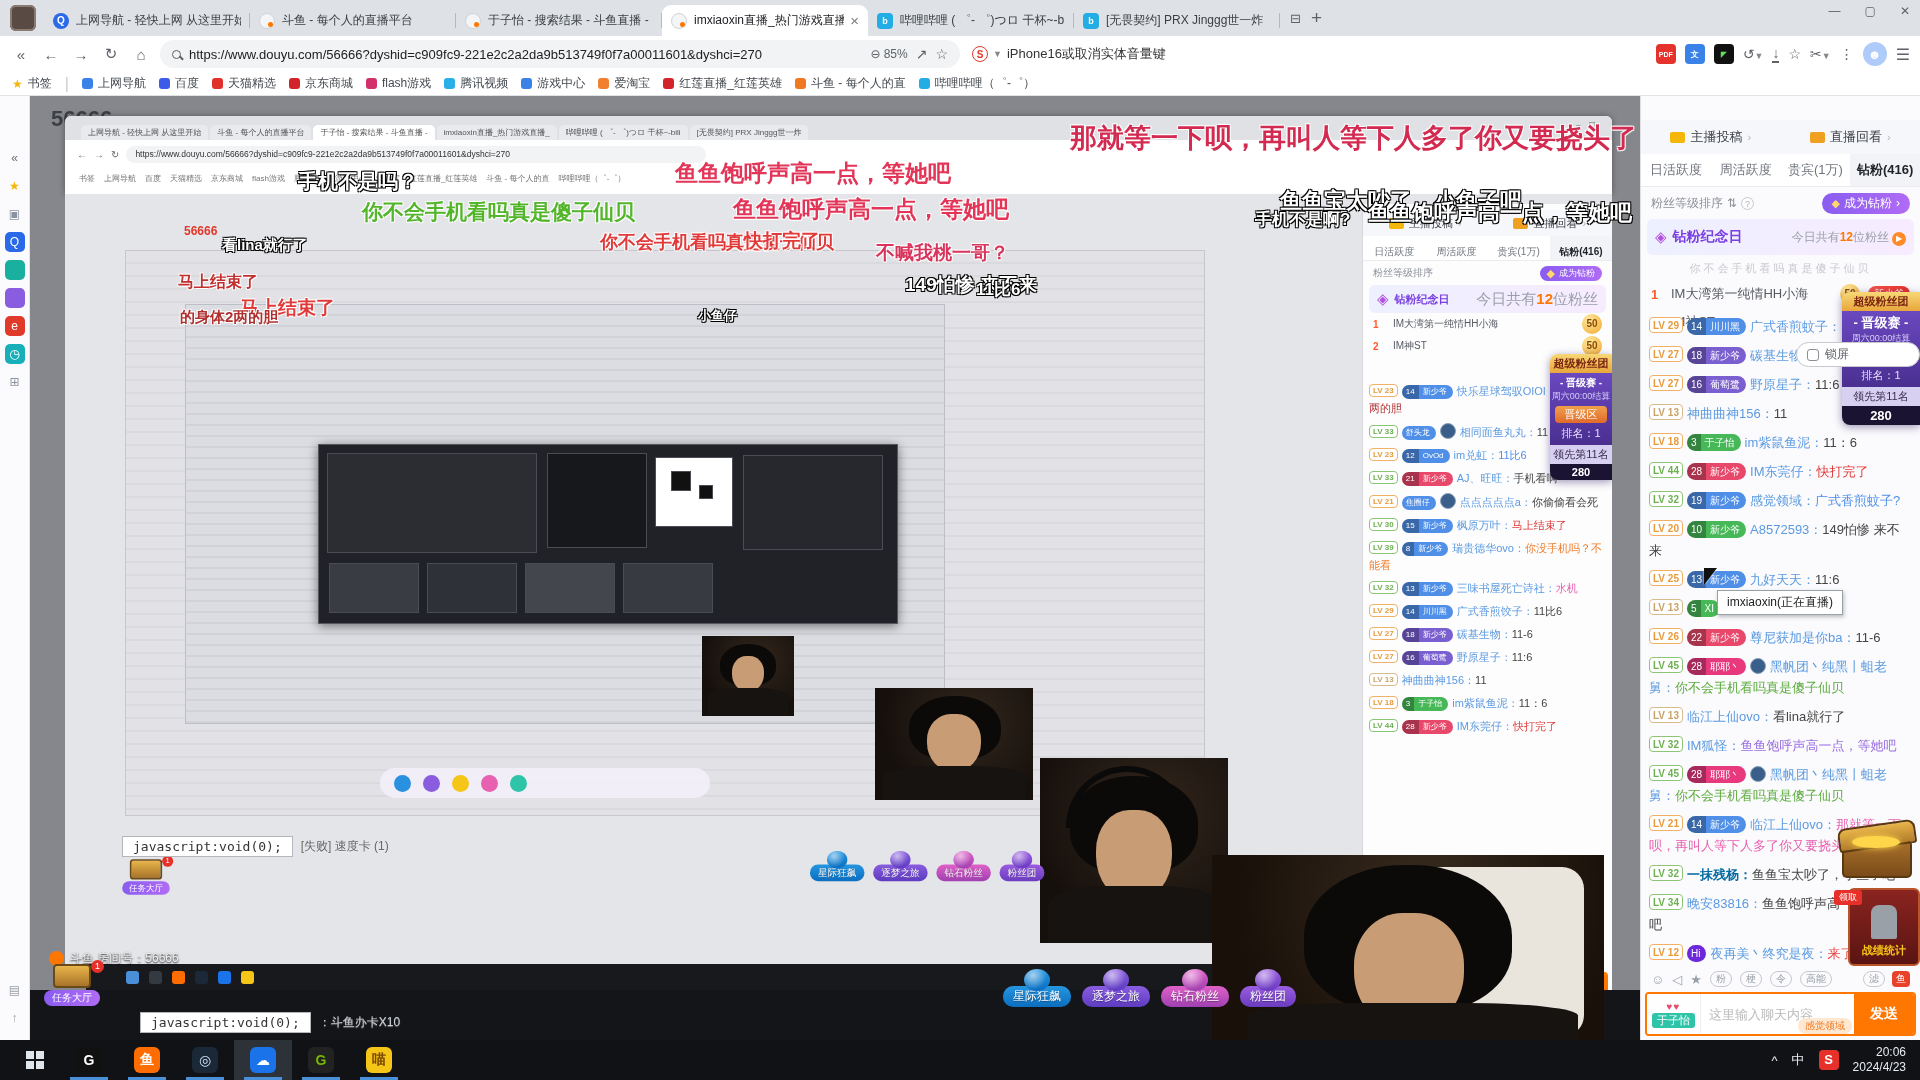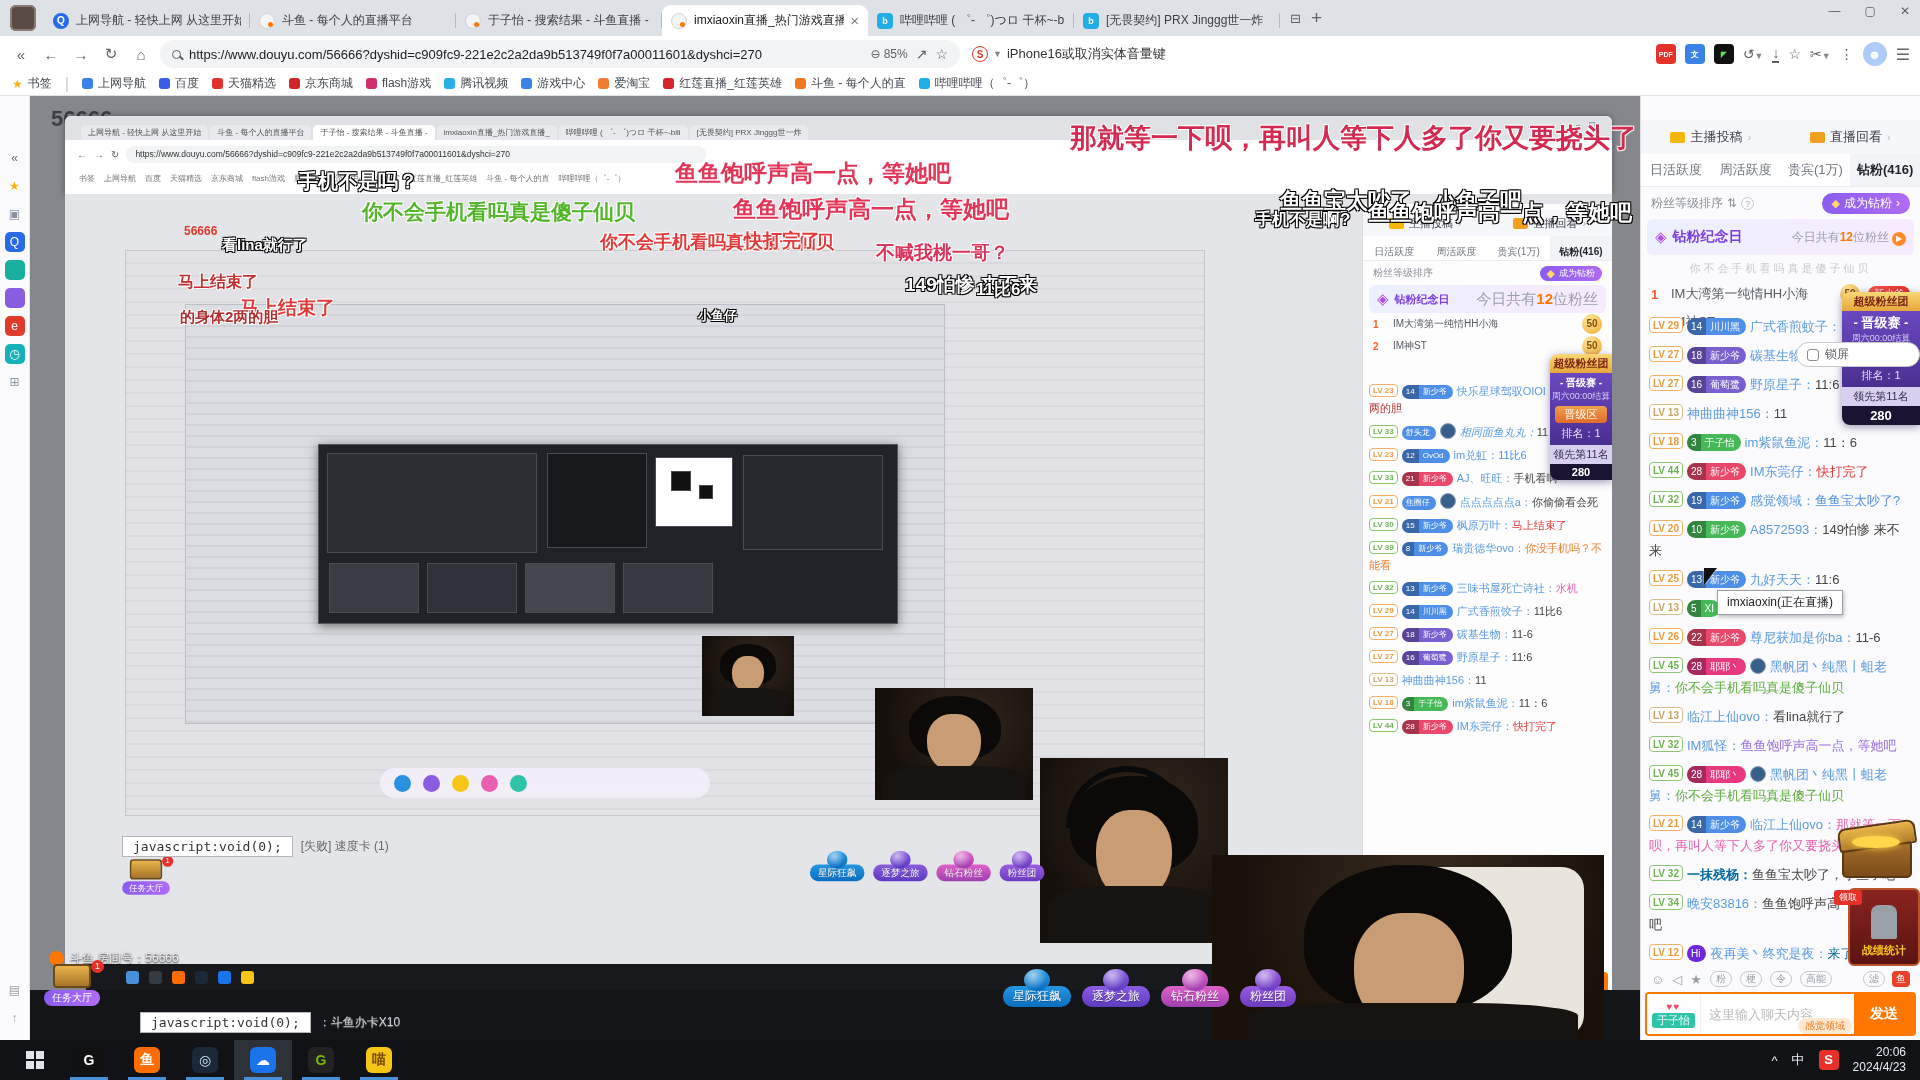--- a/index.html
+++ b/index.html
@@ -463,21 +463,21 @@
             <span class="rank-name">IM神ST</span>
             <span class="rank-lv">50</span>
           </div>
         <div class="chatarea" id="chat-nested">
             <div class="msg"><span class="lvp lv-o">LV 23</span><span class="fanb" style="background: rgb(79, 143, 232);">
                 <span class="fanlv">14</span>
                 <span class="fname">新少爷</span>
               </span><span class="muser" style="color: rgb(91, 154, 224);">快乐星球驾驭OIOI：</span><span class="mtext" style="color: rgb(176, 48, 48);">的身体2两的胆</span></div>
             <div class="msg"><span class="lvp lv-g">LV 33</span><span class="fanb" style="background: rgb(79, 143, 232);">
                 <span class="fname">舒头龙</span>
-              </span><span class="avdot"></span><span class="muser" style="color: rgb(91, 154, 224); font-style: italic;">相同面鱼丸丸：</span><span class="mtext" style="color: rgb(68, 68, 68);">11</span></div>
+              </span><span class="avdot"></span><span class="muser" style="color: rgb(91, 154, 224);">相同面鱼丸丸：</span><span class="mtext" style="color: rgb(68, 68, 68);">11</span></div>
             <div class="msg"><span class="lvp lv-o">LV 23</span><span class="fanb" style="background: rgb(79, 143, 232);">
                 <span class="fanlv">12</span>
                 <span class="fname">OvOd</span>
               </span><span class="muser" style="color: rgb(91, 154, 224);">im兑虹：</span><span class="mtext" style="color: rgb(79, 143, 232);">11比6</span></div>
             <div class="msg"><span class="lvp lv-g">LV 33</span><span class="fanb" style="background: rgb(232, 72, 106);">
                 <span class="fanlv">21</span>
                 <span class="fname">新少爷</span>
               </span><span class="muser" style="color: rgb(91, 154, 224);">AJ、旺旺：</span><span class="mtext" style="color: rgb(68, 68, 68);">手机看啊</span></div>
             <div class="msg"><span class="lvp lv-o">LV 21</span><span class="fanb" style="background: rgb(79, 143, 232);">
                 <span class="fname">焦圈仔</span>
@@ -727,21 +727,21 @@
               <span class="fanlv">3</span>
               <span class="fname">于子怡</span>
             </span><span class="muser" style="color: rgb(91, 154, 224);">im紫鼠鱼泥：</span><span class="mtext" style="color: rgb(68, 68, 68);">11：6</span></div>
           <div class="msg"><span class="lvp lv-g">LV 44</span><span class="fanb" style="background: rgb(232, 72, 106);">
               <span class="fanlv">28</span>
               <span class="fname">新少爷</span>
             </span><span class="muser" style="color: rgb(91, 154, 224);">IM东莞仔：</span><span class="mtext" style="color: rgb(224, 58, 58);">快打完了</span></div>
           <div class="msg"><span class="lvp lv-g">LV 32</span><span class="fanb" style="background: rgb(79, 143, 232);">
               <span class="fanlv">19</span>
               <span class="fname">新少爷</span>
-            </span><span class="muser" style="color: rgb(91, 154, 224);">感觉领域：</span><span class="mtext" style="color: rgb(79, 143, 232);">鱼鱼宝太吵了?</span></div>
+            </span><span class="muser" style="color: rgb(91, 154, 224);">感觉领域：</span><span class="mtext" style="color: rgb(79, 143, 232);">广式香煎蚊子?</span></div>
           <div class="msg"><span class="lvp lv-o">LV 20</span><span class="fanb" style="background: rgb(71, 184, 87);">
               <span class="fanlv">10</span>
               <span class="fname">新少爷</span>
             </span><span class="muser" style="color: rgb(91, 154, 224);">A8572593：</span><span class="mtext" style="color: rgb(68, 68, 68);">149怕惨 来不来</span></div>
           <div class="msg"><span class="lvp lv-o">LV 25</span><span class="fanb" style="background: rgb(79, 143, 232);">
               <span class="fanlv">13</span>
               <span class="fname">新少爷</span>
             </span><span class="muser" style="color: rgb(91, 154, 224);">九好天天：</span><span class="mtext" style="color: rgb(68, 68, 68);">11:6</span></div>
           <div class="msg"><span class="lvp lv-t">LV 13</span><span class="fanb" style="background: rgb(71, 184, 87);">
               <span class="fanlv">5</span>
@@ -762,21 +762,21 @@
               <span class="fname">耶耶丶</span>
             </span><span class="avdot"></span><span class="muser" style="color: rgb(91, 154, 224);">黑帆团丶纯黑丨蛆老舅：</span><span class="mtext" style="color: rgb(94, 172, 63);">你不会手机看吗真是傻子仙贝</span></div>
           <div class="msg"><span class="lvp lv-o">LV 21</span><span class="fanb" style="background: rgb(79, 143, 232);">
               <span class="fanlv">14</span>
               <span class="fname">新少爷</span>
             </span><span class="muser" style="color: rgb(91, 154, 224);">临江上仙ovo：</span><span class="mtext" style="color: rgb(232, 96, 176);">那就等一下呗，再叫人等下人多了你又要挠头了</span></div>
           <div class="msg"><span class="lvp lv-g">LV 32</span><span class="muser" style="color: #0369a1; font-weight: bold;">一抹残杨：</span><span class="mtext" style="color: rgb(68, 68, 68);">鱼鱼宝太吵了，小鱼子吧</span></div>
           <div class="msg"><span class="lvp lv-g">LV 34</span><span class="muser" style="color: rgb(91, 154, 224);">晚安83816：</span><span class="mtext" style="color: rgb(68, 68, 68);">鱼鱼饱呼声高一点，等她吧</span></div>
           <div class="msg"><span class="lvp lv-o">LV 12</span><span class="fanb" style="background: #6d28d9;">
               <span class="fname">Hi</span>
-            </span><span class="muser" style="color: rgb(91, 154, 224);">夜再美丶终究是夜：</span><span class="mtext" style="color: #0369a1;">来了</span></div>
+            </span><span class="muser" style="color: rgb(91, 154, 224);">夜再美丶终究是夜：</span><span class="mtext" style="color: #ef4444;">来了</span></div>
         </div>
 
       <div class="promo">
         <div class="promo-team">超级粉丝团</div>
         <div class="promo-body">
           <div class="promo-title">- 晋级赛 -</div>
           <div class="promo-settle">周六00:00结算</div>
           <div class="promo-zone">晋级区</div>
           <div class="promo-rank">排名：1</div>
         </div>

